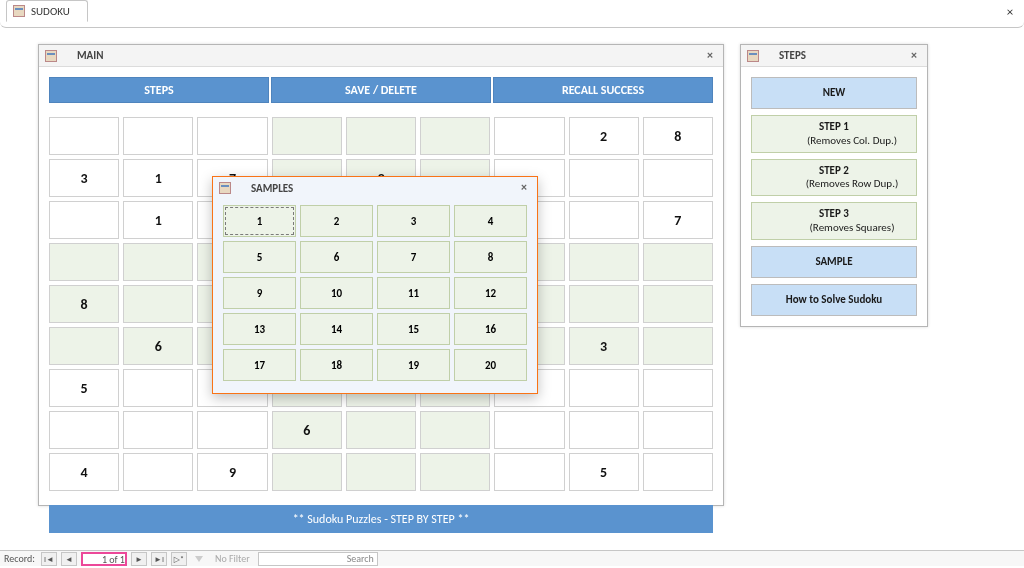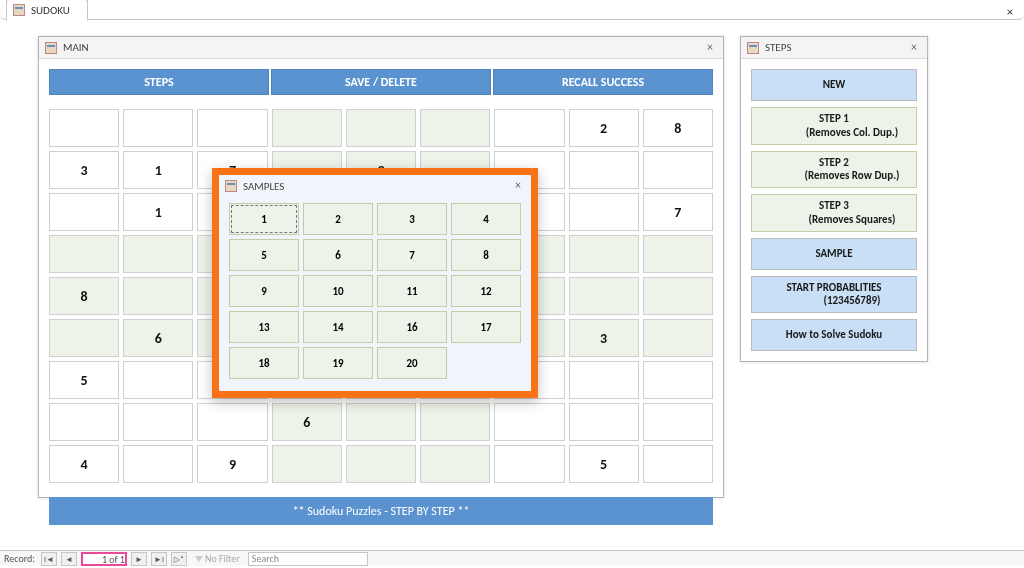--- a/index.html
+++ b/index.html
@@ -1,68 +1,68 @@
 <!DOCTYPE html>
 <html><head>
 <meta charset="utf-8">
 <style>
   * { box-sizing: border-box; margin: 0; padding: 0; }
   html, body { width: 1024px; height: 568px; font-family: Calibri, "Segoe UI", Tahoma, sans-serif; background: #fff; overflow: hidden; }
   body { position: relative; }
 
   
-  .app-tabbar { height: 20px; border-bottom: 1px solid #c6c6c6; display: flex; align-items: center; padding-left: 6px; background: #fff; position: relative; border-radius: 6px; }
+  .app-tabbar { height: 28px; border-bottom: 1px solid #c6c6c6; display: flex; align-items: flex-start; padding-left: 6px; background: #fff; position: relative; border-radius: 6px; }
   .app-tab { height: 22px; min-width: 82px; background: #fff; border: 1px solid #c6c6c6; border-bottom: 1px solid #fff; border-top-left-radius: 3px; border-top-right-radius: 3px; display: flex; align-items: center; gap: 6px; padding: 0 10px 0 6px; font-size: 11px; color: #333; margin-bottom: -1px; }
   .app-tab .form-icon { width: 12px; height: 12px; background: #e8d8c0; border: 1px solid #b88; display: inline-block; position: relative; }
   .app-tab .form-icon::after { content:""; position:absolute; left:1px; right:1px; top:2px; height:2px; background:#6a8fbe; }
   .app-close { position: absolute; right: 6px; top: 4px; width: 16px; height: 16px; font-size: 13px; line-height: 16px; text-align: center; color: #333; }
 
   
   .workspace { position: relative; height: 528px; }
 
   
   .subwin { position: absolute; background: #fff; border: 1px solid #b5b5b5; box-shadow: 0 0 3px rgba(0,0,0,0.15); }
-  .subwin-title { height: 22px; display: flex; align-items: center; gap: 6px; padding: 0 6px; font-size: 11px; color: #444; border-bottom: 1px solid #dcdcdc; background: #f4f4f4; position: relative; }
+  .subwin-title { height: 22px; display: flex; align-items: center; gap: 20px; padding: 0 6px; font-size: 11px; color: #444; border-bottom: 1px solid #dcdcdc; background: #f4f4f4; position: relative; font-weight: bold; }
   .subwin-title .form-icon { width: 12px; height: 12px; background: #e8d8c0; border: 1px solid #b88; display: inline-block; position: relative; }
   .subwin-title .form-icon::after { content:""; position:absolute; left:1px; right:1px; top:2px; height:2px; background:#6a8fbe; }
   .subwin-close { position: absolute; right: 4px; top: 2px; width: 18px; height: 16px; font-size: 12px; line-height: 16px; text-align: center; color: #666; }
 
   
   #win-main { left: 38px; top: 16px; width: 686px; height: 462px; }
   #win-main .body { padding: 10px 10px 0 10px; }
   .blue-header { display: flex; gap: 2px; margin-bottom: 14px; }
   .hdr-btn { flex: 1; height: 26px; background: #5a93cf; color: #fff; font-weight: bold; font-size: 12px; display: flex; align-items: center; justify-content: center; border: 1px solid #4f84bd; cursor: pointer; }
   .grid { width: 664px; margin: 0 auto; display: grid; grid-template-columns: repeat(9, 1fr); grid-template-rows: repeat(9, 38px); gap: 4px; }
   .cell { border: 1px solid #d0d0d0; background: #fff; display: flex; align-items: center; justify-content: center; font-weight: bold; font-size: 14px; color: #111; }
   .cell.shaded { background: #edf3e8; }
   .blue-footer { margin-top: 14px; height: 28px; background: #5a93cf; color: #fff; font-weight: normal; font-size: 12px; display: flex; align-items: center; justify-content: center; }
 
   
   #win-steps { left: 740px; top: 16px; width: 188px; }
   #win-steps .body { padding: 10px; display: flex; flex-direction: column; gap: 6px; }
   .side-btn { border: 1px solid #bcbcbc; background: #c8dff6; color: #1a1a1a; font-size: 11px; font-weight: bold; display: flex; flex-direction: column; align-items: center; justify-content: center; cursor: pointer; padding: 4px 2px; line-height: 1.25; text-align:center; min-height: 32px; }
   .side-btn.green { background: #edf3e8; border: 1px solid #c0cfa8; }
-  .side-btn .sub { font-weight: bold; font-size: 11px; margin-left: 36px; }
-
-  
-  #win-samples { left: 212px; top: 148px; width: 326px; background: #f1f5fb; z-index: 50; box-shadow: 0 4px 12px rgba(0,0,0,0.25); border: 7px solid #f97316; }
+  .side-btn .sub { font-weight: normal; font-size: 11px; margin-left: 36px; }
+
+  
+  #win-samples { left: 212px; top: 148px; width: 326px; background: #f1f5fb; z-index: 50; box-shadow: 0 4px 12px rgba(0,0,0,0.25); border: 1px solid #f97316; }
   #win-samples .subwin-title { background: #f1f5fb; border-bottom: none; }
   #win-samples .body { padding: 6px 10px 12px 10px; }
   .sample-grid { display: grid; grid-template-columns: repeat(4, 1fr); grid-auto-rows: 32px; gap: 4px; }
   .sample-btn { background: #edf3e8; border: 1px solid #c0cfa8; display: flex; align-items: center; justify-content: center; font-weight: bold; font-size: 11px; cursor: pointer; }
   .sample-btn.sel { outline: 1px dashed #7a7a7a; outline-offset: -3px; }
 
   
   .statusbar { position: absolute; left: 0; right: 0; bottom: 2px; height: 16px; border-top: 1px solid #c6c6c6; background: #f7f7f7; display: flex; align-items: center; font-size: 10px; color: #555; padding-left: 4px; gap: 4px; }
   .nav-label { padding-right: 2px; }
   .nav-btn { width: 16px; height: 14px; border: 1px solid #c6c6c6; background: #f0f0f0; display:inline-flex; align-items:center; justify-content:center; font-size:8px; color:#555; cursor:pointer; }
   .nav-field { width: 46px; height: 14px; border: 2px solid #ec4899; background: #fff; text-align: right; line-height: 12px; }
-  .filter-label { color:#aaa; display:flex; align-items:center; gap:2px; margin-left:4px;}
+  .filter-label { color:#aaa; display:flex; align-items:center; gap:12px; margin-left:4px;}
   .funnel { width:0;height:0;border-left:4px solid transparent;border-right:4px solid transparent;border-top:6px solid #ccc; }
-  .search-box { width: 120px; height: 14px; border: 1px solid #c6c6c6; background: #fff; padding: 0 3px; line-height: 12px; color:#888; margin-left:4px;}
+  .search-box { width: 120px; height: 14px; border: 1px solid #c6c6c6; background: #fff; padding: 0 3px; line-height: 12px; color:#888; margin-left:4px;text-align:right;}
 </style>
 </head>
 <body>
 
 <div class="app-tabbar">
   <div class="app-tab">
     <span class="form-icon"></span>
     <span>SUDOKU</span>
   </div>
   <div class="app-close">×</div>
@@ -187,24 +187,20 @@
         <span>STEP 2</span>
         <span class="sub">(Removes Row Dup.)</span>
       </div>
       <div class="side-btn green">
         <span>STEP 3</span>
         <span class="sub">(Removes Squares)</span>
       </div>
       <div class="side-btn">
           <span>SAMPLE</span>
         </div>
-      <div class="side-btn">
-        <span>START PROBABLITIES</span>
-        <span class="sub">(123456789)</span>
-      </div>
       <div class="side-btn">
           <span>How to Solve Sudoku</span>
         </div>
     </div>
   </div>
 
   <div id="win-samples" class="subwin">
     <div class="subwin-title">
       <span class="form-icon"></span>
       <span>SAMPLES</span>
@@ -219,20 +215,21 @@
           <div class="sample-btn">5</div>
           <div class="sample-btn">6</div>
           <div class="sample-btn">7</div>
           <div class="sample-btn">8</div>
           <div class="sample-btn">9</div>
           <div class="sample-btn">10</div>
           <div class="sample-btn">11</div>
           <div class="sample-btn">12</div>
           <div class="sample-btn">13</div>
           <div class="sample-btn">14</div>
+          <div class="sample-btn">15</div>
           <div class="sample-btn">16</div>
           <div class="sample-btn">17</div>
           <div class="sample-btn">18</div>
           <div class="sample-btn">19</div>
           <div class="sample-btn">20</div>
         </div>
     </div>
   </div>
 
 </div>

